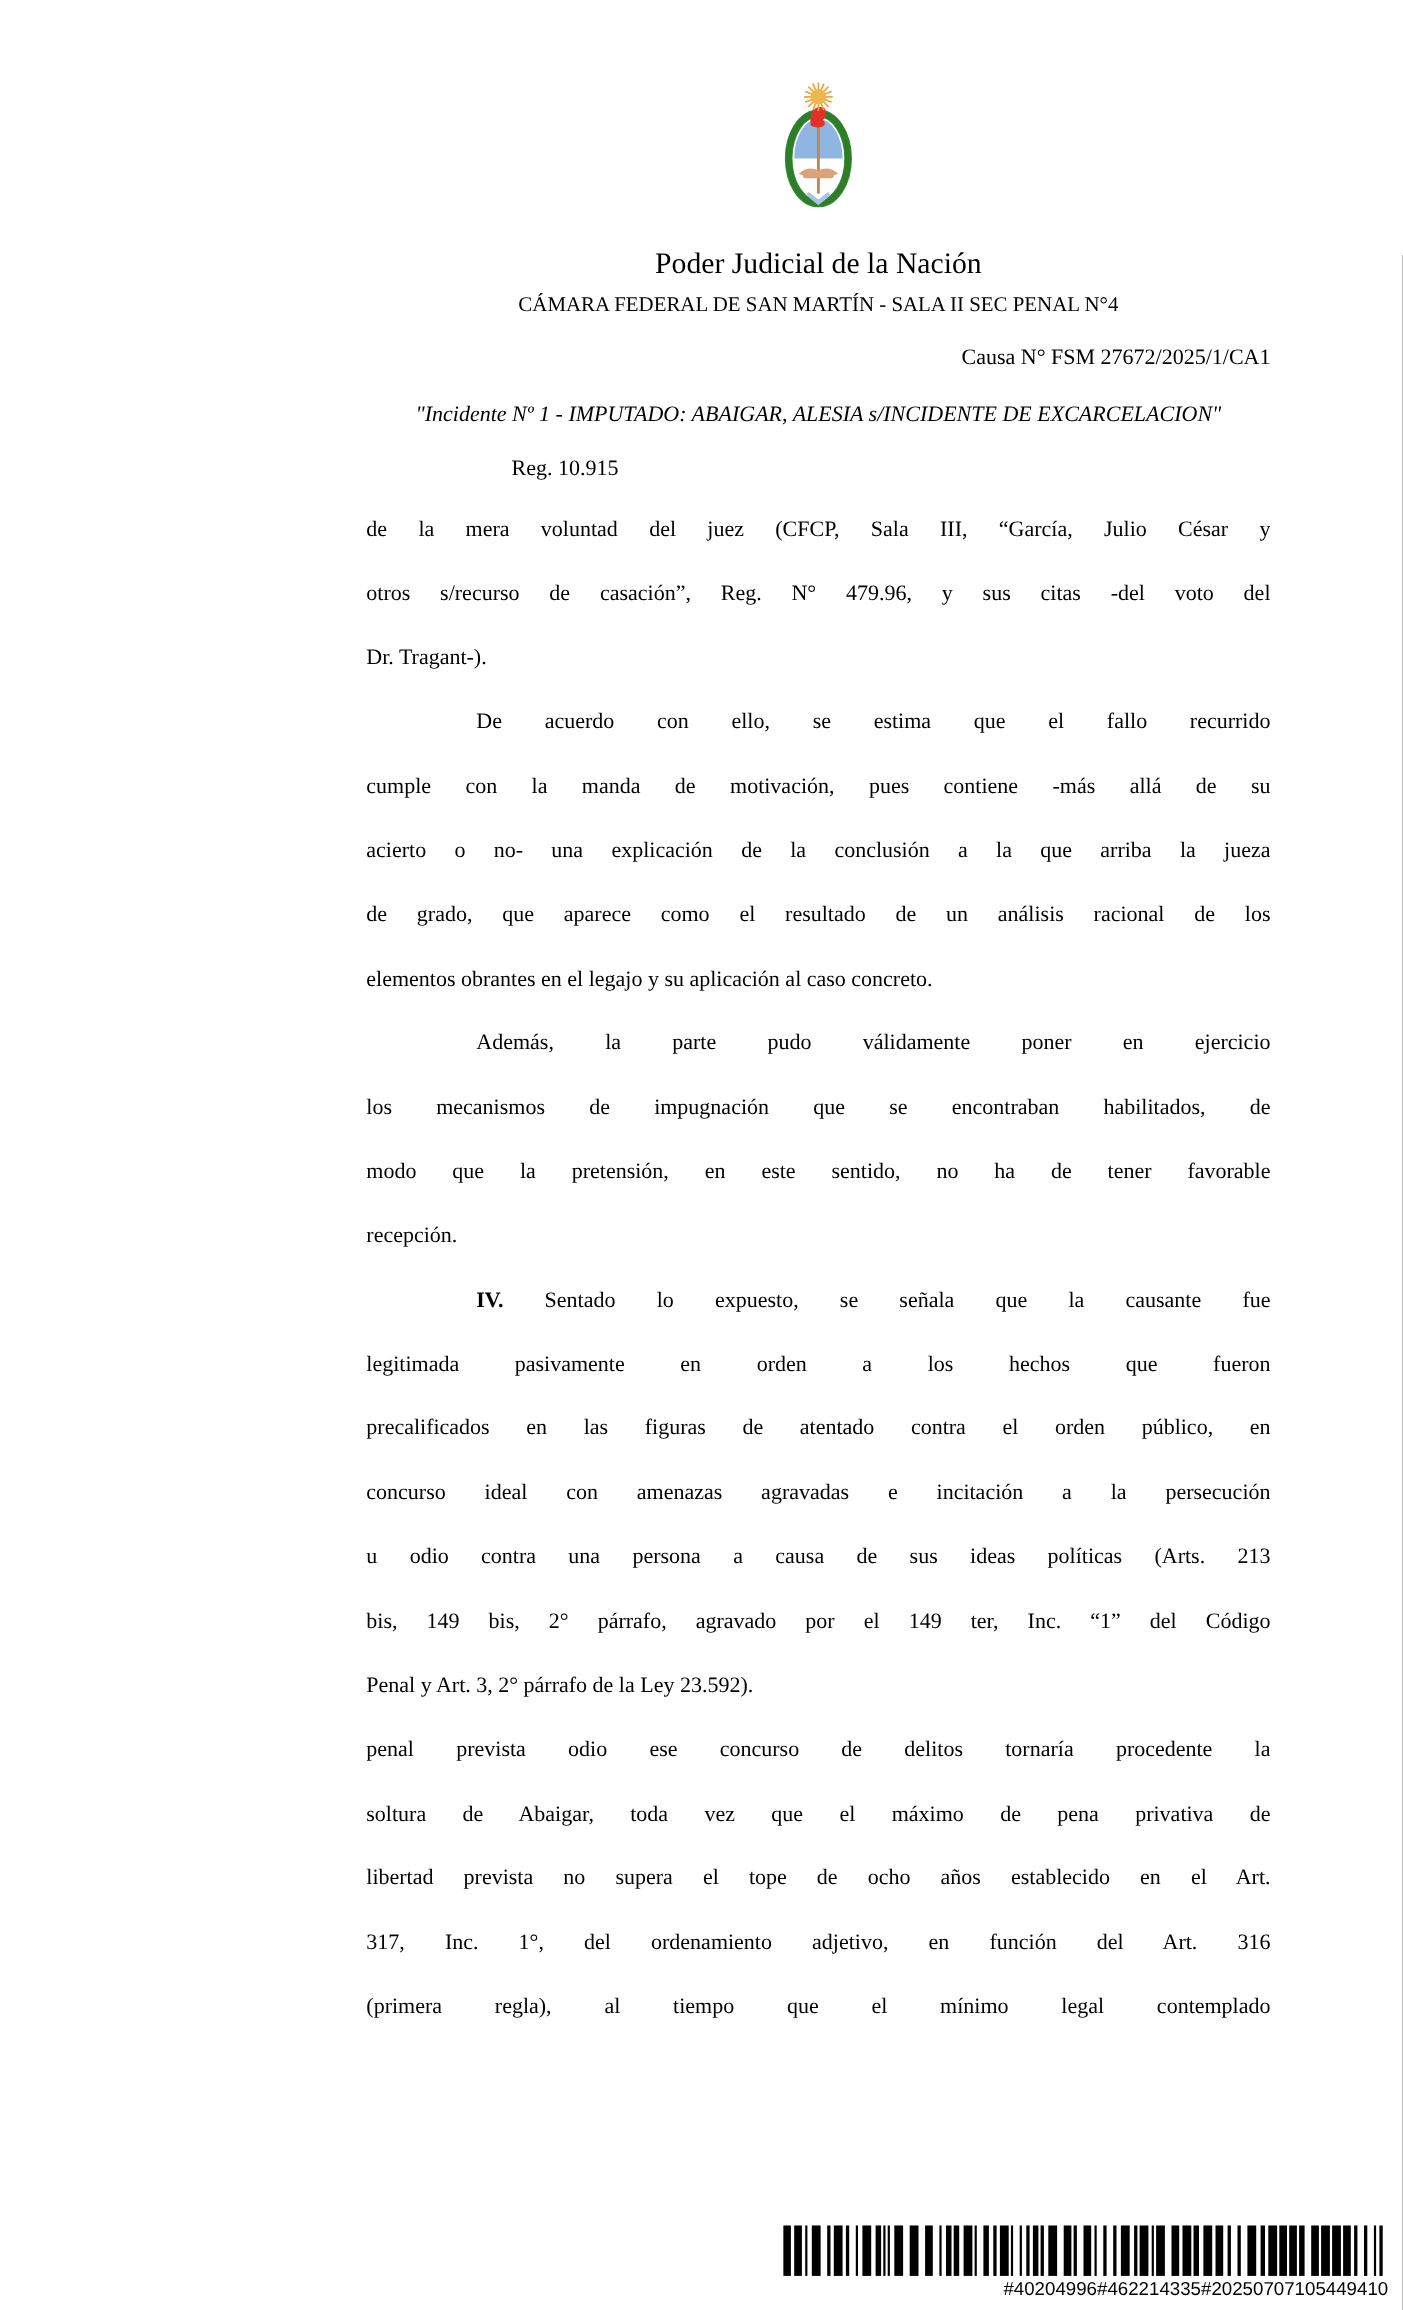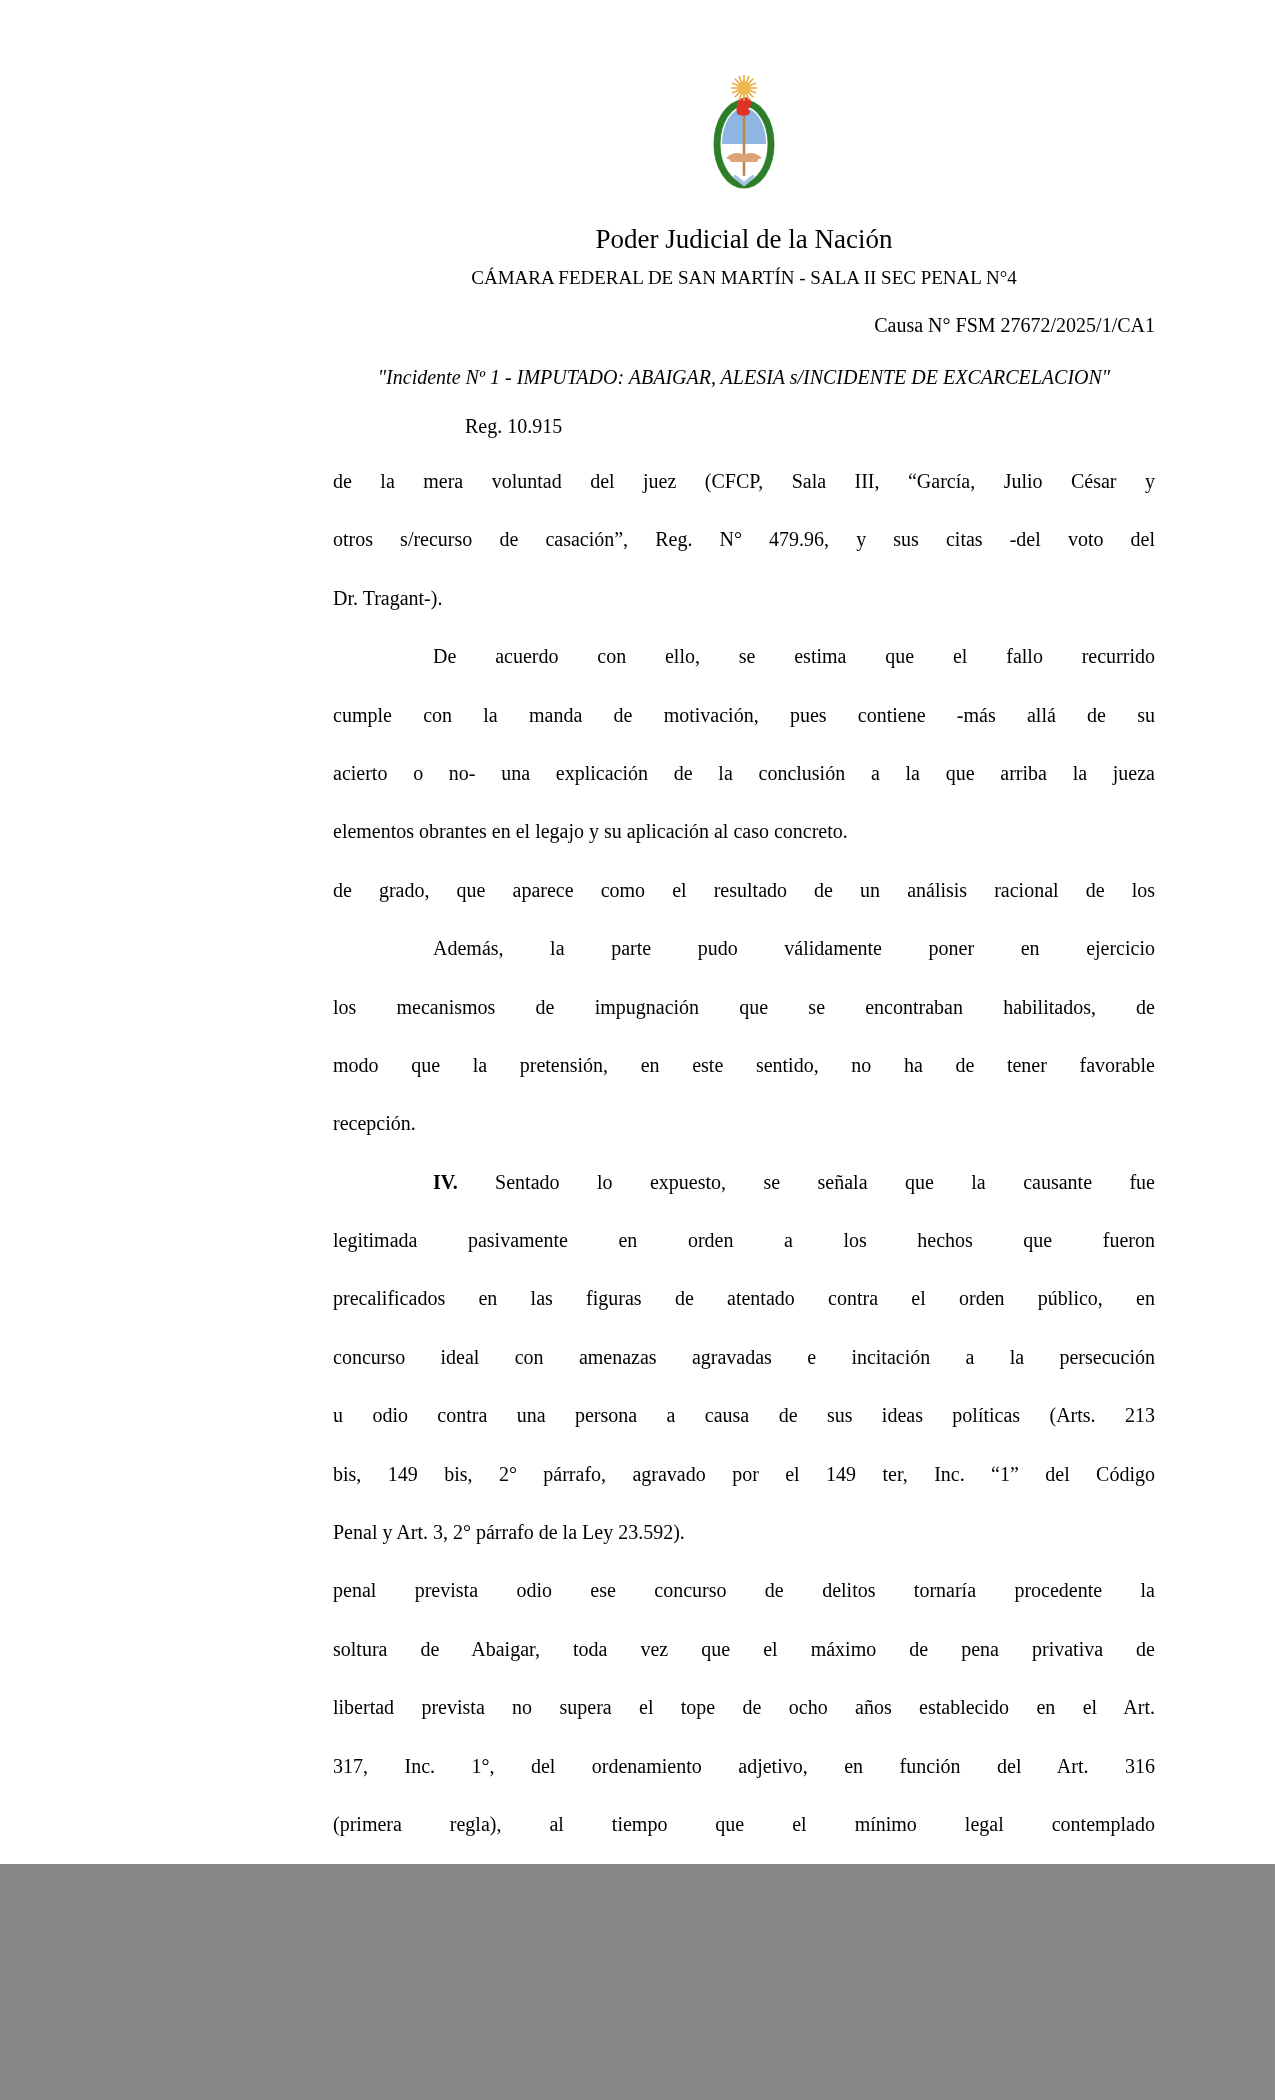--- a/index.html
+++ b/index.html
@@ -1,18 +1,18 @@
 <!DOCTYPE html>
 <html><head>
 <meta charset="utf-8">
 <style>
   html,body{margin:0;padding:0;background:#888;}
   .page{
     position:relative;
-    width:1275px;height:1864px;
+    width:1275px;height:2100px;
     background:var(--paper,#fff);
     color:var(--ink,#000);
     font-family:"Liberation Serif","DejaVu Serif",serif;
     overflow:hidden;
     margin:0 auto;
   }
   
   .hline{
     position:absolute;left:333px;width:822px;
     text-align:center;white-space:nowrap;
@@ -99,22 +99,22 @@
   <div class="hline caption">"Incidente Nº 1 - IMPUTADO: ABAIGAR, ALESIA s/INCIDENTE DE EXCARCELACION"</div>
   <div class="reg">Reg. 10.915</div>
 
   <div class="doc-body">
       <div class="line">de la mera voluntad del juez (CFCP, Sala III, “García, Julio César y</div>
       <div class="line">otros s/recurso de casación”, Reg. N° 479.96, y sus citas -del voto del</div>
       <div class="line last-line">Dr. Tragant-).</div>
       <div class="line indented">De acuerdo con ello, se estima que el fallo recurrido</div>
       <div class="line">cumple con la manda de motivación, pues contiene -más allá de su</div>
       <div class="line">acierto o no- una explicación de la conclusión a la que arriba la jueza</div>
+      <div class="line">de grado, que aparece como el resultado de un análisis racional de los</div>
       <div class="line last-line">elementos obrantes en el legajo y su aplicación al caso concreto.</div>
-      <div class="line">de grado, que aparece como el resultado de un análisis racional de los</div>
       <div class="line indented">Además, la parte pudo válidamente poner en ejercicio</div>
       <div class="line">los mecanismos de impugnación que se encontraban habilitados, de</div>
       <div class="line">modo que la pretensión, en este sentido, no ha de tener favorable</div>
       <div class="line last-line">recepción.</div>
       <div class="line indented"><span class="lead">IV. </span>Sentado lo expuesto, se señala que la causante fue</div>
       <div class="line">legitimada pasivamente en orden a los hechos que fueron</div>
       <div class="line">precalificados en las figuras de atentado contra el orden público, en</div>
       <div class="line">concurso ideal con amenazas agravadas e incitación a la persecución</div>
       <div class="line">u odio contra una persona a causa de sus ideas políticas (Arts. 213</div>
       <div class="line">bis, 149 bis, 2° párrafo, agravado por el 149 ter, Inc. “1” del Código</div>

